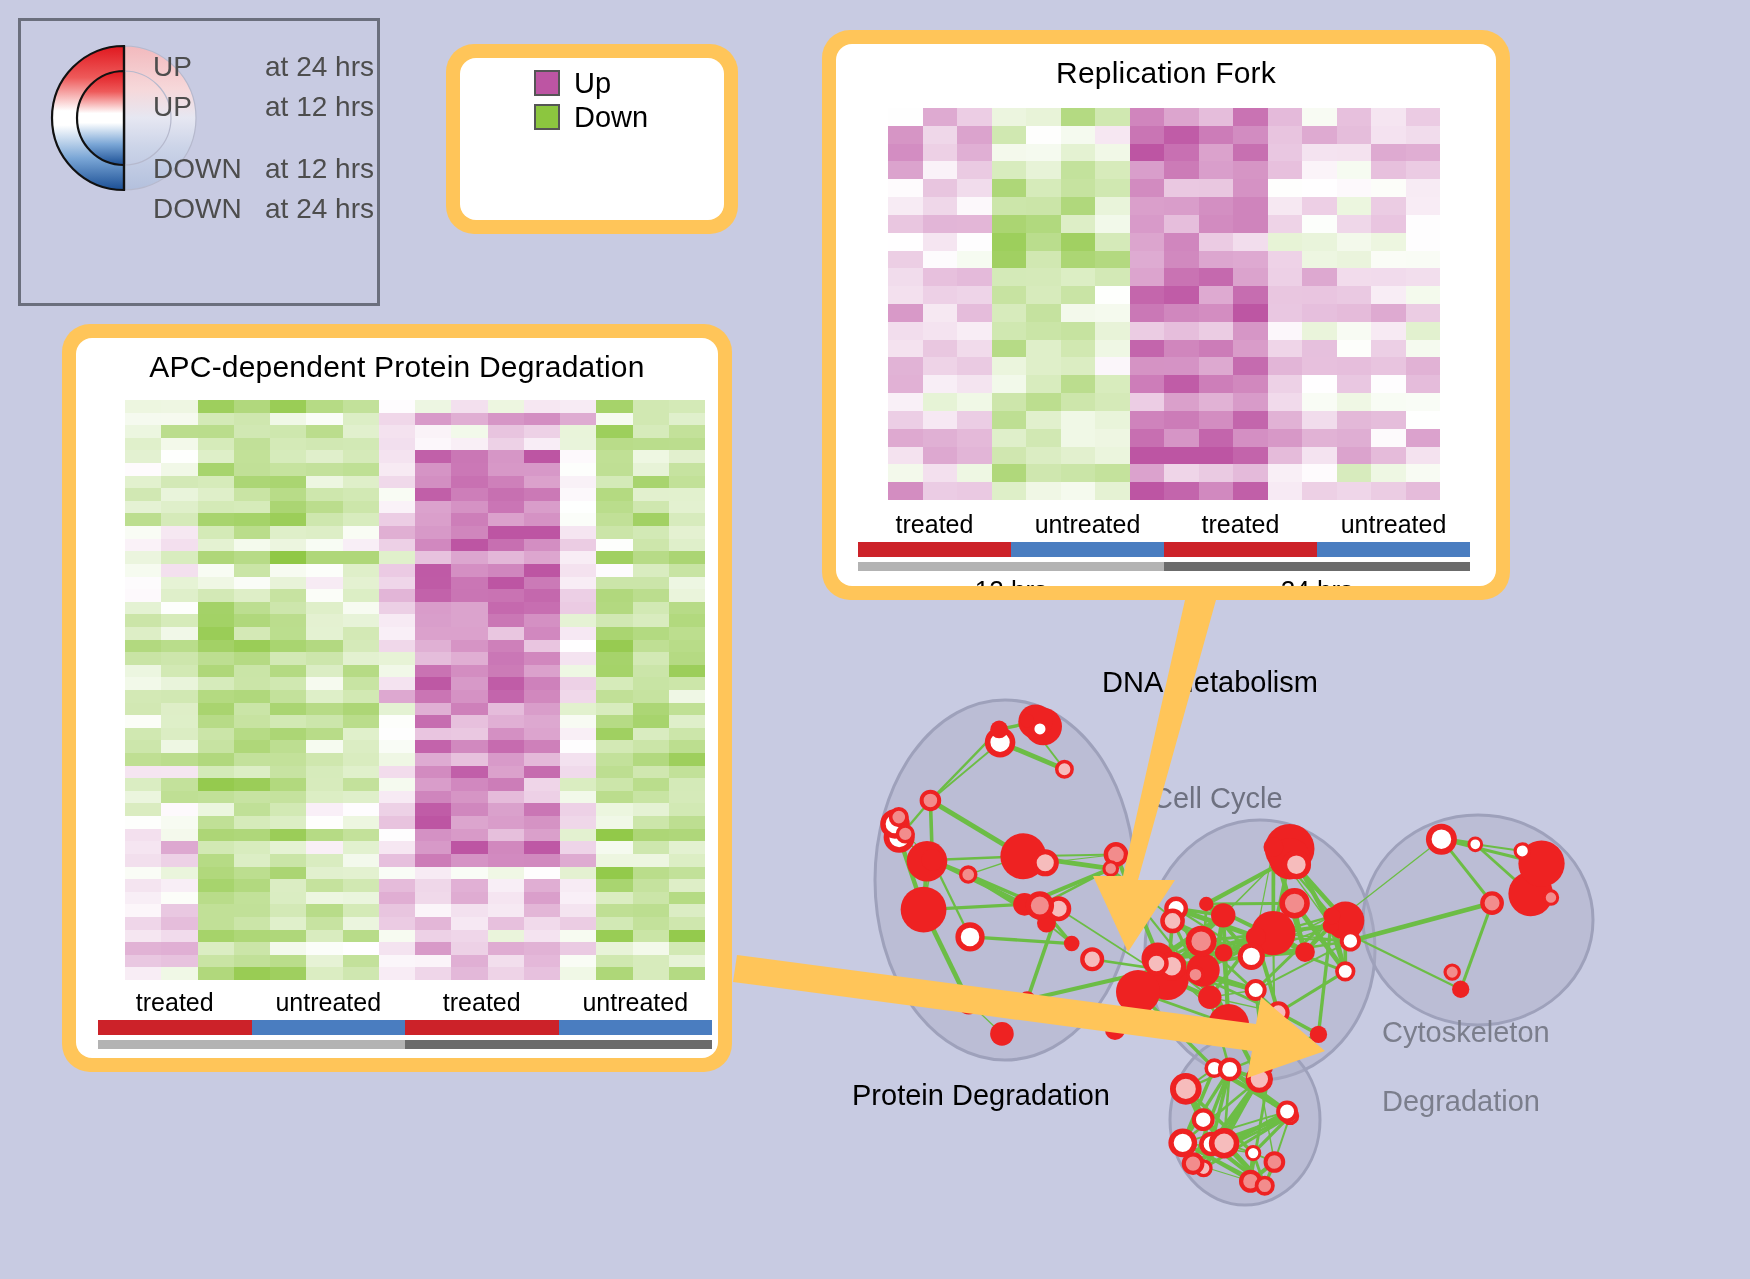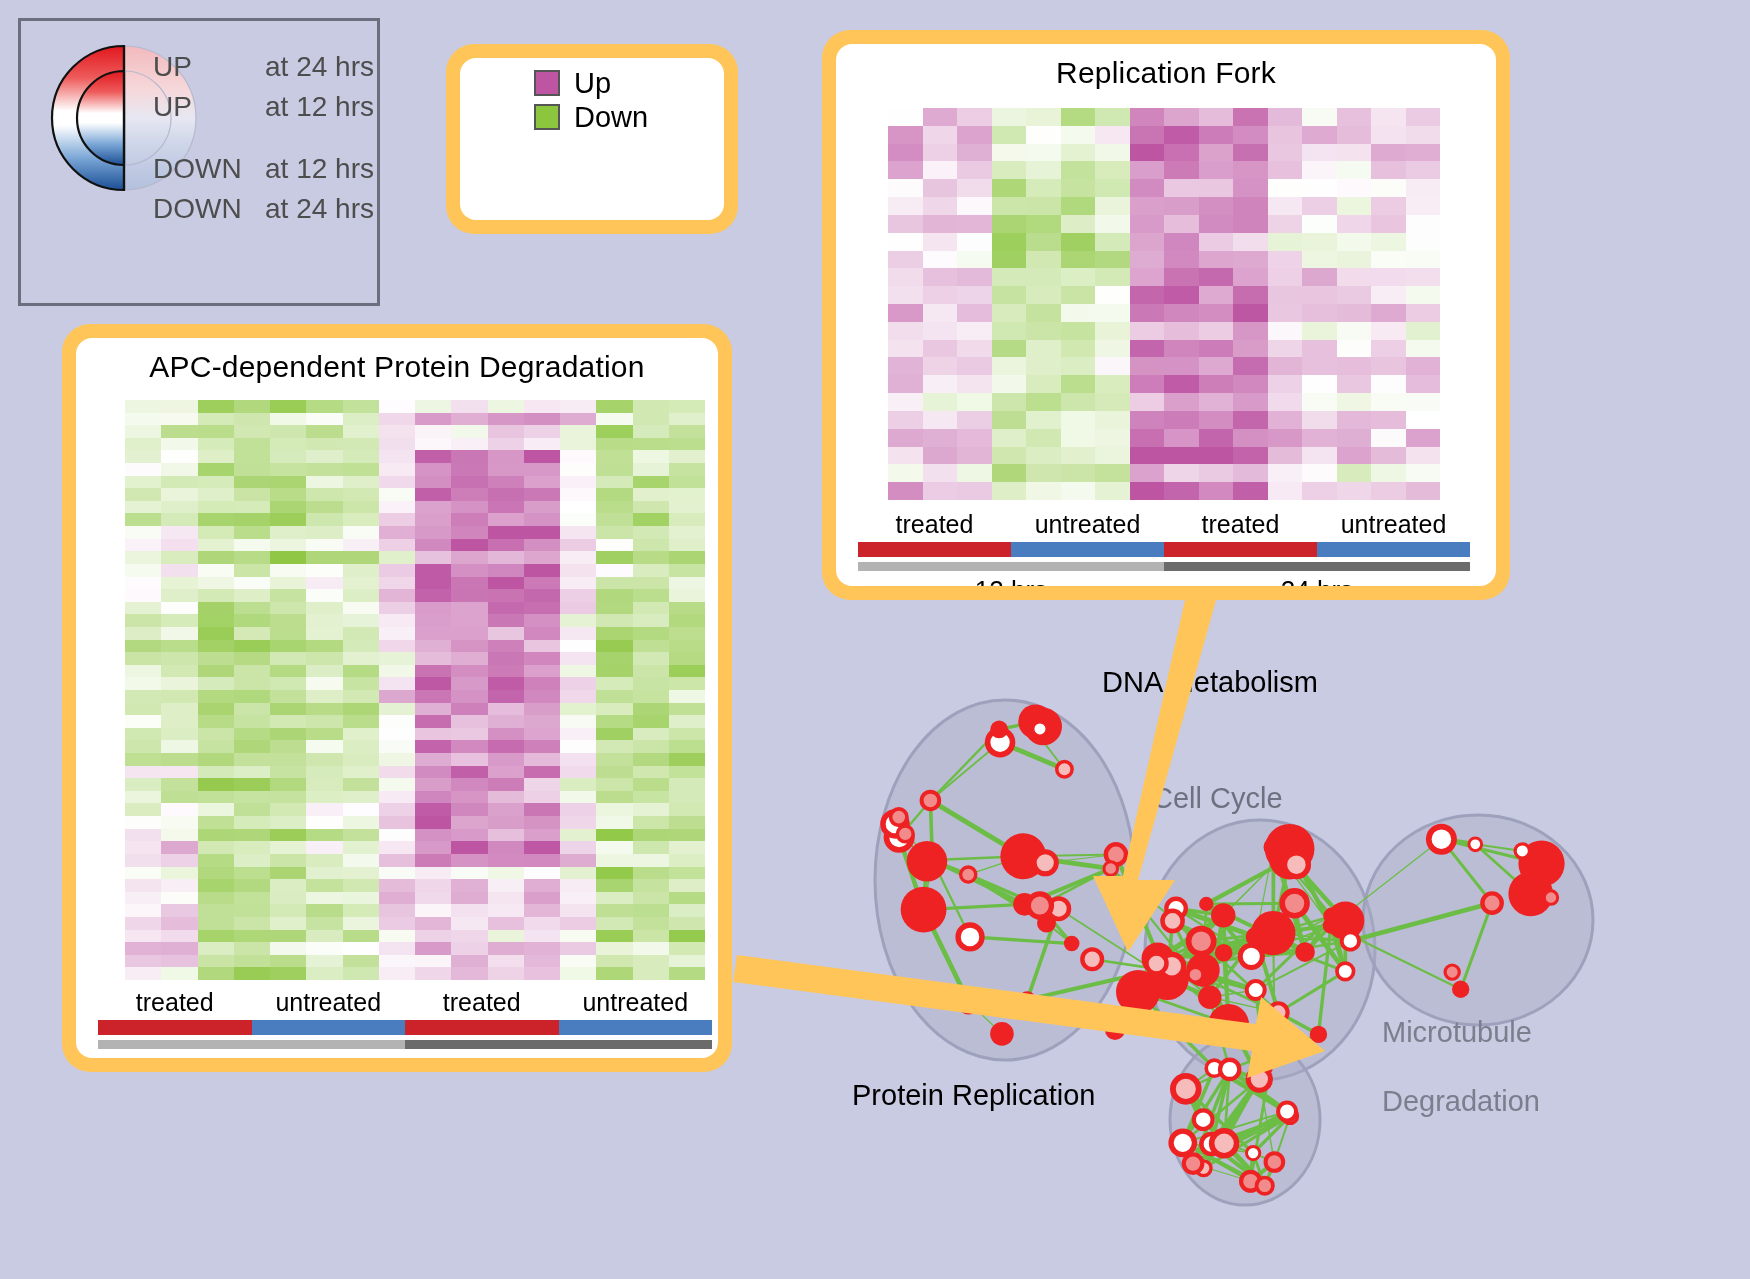--- a/index.html
+++ b/index.html
@@ -1608,25 +1608,25 @@
         <circle cx="497.06876180278755" cy="491.5162392640505" r="8.949708221014589" fill="#ffffff" stroke="#ee2222" stroke-width="4.0"></circle>
         <circle cx="463.15504780064356" cy="533.10594933283" r="6.653872695518658" fill="#ffffff" stroke="#ee2222" stroke-width="3.0"></circle>
         <circle cx="348" cy="372" r="22" fill="#ee2222"></circle>
         <circle cx="325" cy="410" r="10" fill="#ee2222"></circle>
       </svg>
   </div>
 
   <div class="net-label" id="lbl-dna">DNA Metabolism</div>
   <div class="net-label" id="lbl-cc">Cell Cycle</div>
   <div class="net-label" id="lbl-mt">
-    <div>Microtubule</div>
+    <div>Cytoskeleton</div>
     <div>Degradation</div>
   </div>
   <div class="net-label" id="lbl-ub">
-    <div>Protein Replication</div>
+    <div>Protein Degradation</div>
   </div>
 
   <svg id="arrows" viewBox="0 0 1750 1279">
 
     <path d="M1185 600 L1216 600 L1138 880 L1175 880 L1128 952 L1093 876 L1123 876 Z" fill="#ffc559"></path>
 
     <path d="M737 955 L1256 1024 L1261 997 L1325 1051 L1247 1078 L1252 1051 L733 982 Z" fill="#ffc559"></path>
   </svg>
 
 </div>

